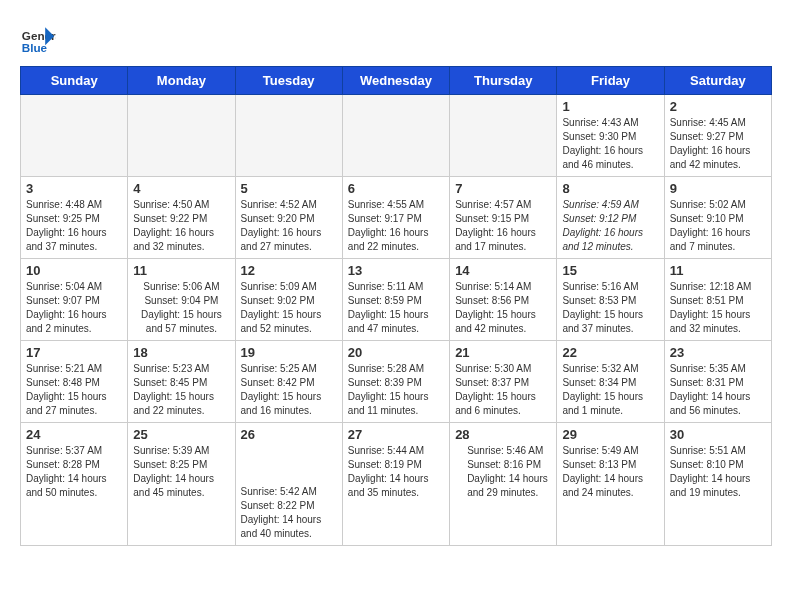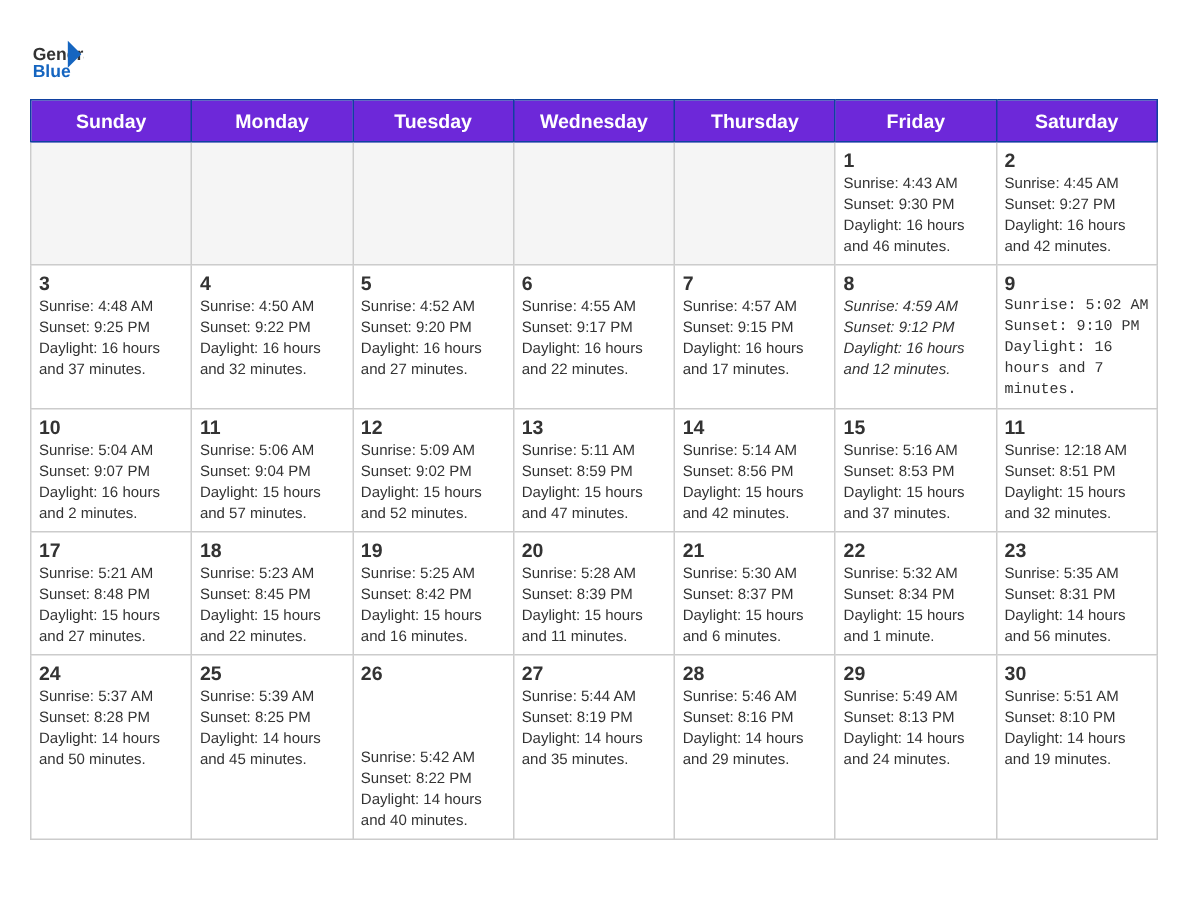--- a/index.html
+++ b/index.html
@@ -36,21 +36,21 @@
     .location {
       font-size: 16px;
       color: #555;
     }
     .calendar-table {
       width: 100%;
       border-collapse: collapse;
       border: 1px solid #ccc;
     }
     .calendar-table th {
-      background-color: #6d28d9;
+      background-color: #1d4ed8;
       color: #fff;
       text-align: center;
       padding: 6px 4px;
       font-size: 13px;
       border: 1px solid #1040a0;
     }
     .calendar-table td {
       border: 1px solid #ccc;
       vertical-align: top;
       padding: 4px 5px;
@@ -155,35 +155,35 @@
 Daylight: 16 hours and 17 minutes.</div>
         </td>
         <td>
           <span class="day-number">8</span>
           <div class="day-info" style="white-space: pre-line; font-style: italic;">Sunrise: 4:59 AM
 Sunset: 9:12 PM
 Daylight: 16 hours and 12 minutes.</div>
         </td>
         <td>
           <span class="day-number">9</span>
-          <div class="day-info" style="white-space: pre-line; font-family: Liberation Mono, monospace;">Sunrise: 5:02 AM
+          <div class="day-info" style="white-space: pre-line;">Sunrise: 5:02 AM
 Sunset: 9:10 PM
 Daylight: 16 hours and 7 minutes.</div>
         </td>
       </tr>
       <tr>
         <td>
           <span class="day-number">10</span>
           <div class="day-info" style="white-space: pre-line;">Sunrise: 5:04 AM
 Sunset: 9:07 PM
 Daylight: 16 hours and 2 minutes.</div>
         </td>
         <td>
           <span class="day-number">11</span>
-          <div class="day-info" style="white-space: pre-line;">Sunrise: 5:06 AM
+          <div class="day-info" style="white-space: pre-line; text-align: center;">Sunrise: 5:06 AM
 Sunset: 9:04 PM
 Daylight: 15 hours and 57 minutes.</div>
         </td>
         <td>
           <span class="day-number">12</span>
           <div class="day-info" style="white-space: pre-line;">Sunrise: 5:09 AM
 Sunset: 9:02 PM
 Daylight: 15 hours and 52 minutes.</div>
         </td>
         <td>
@@ -275,21 +275,21 @@
 Daylight: 14 hours and 40 minutes.</div>
         </td>
         <td>
           <span class="day-number">27</span>
           <div class="day-info" style="white-space: pre-line;">Sunrise: 5:44 AM
 Sunset: 8:19 PM
 Daylight: 14 hours and 35 minutes.</div>
         </td>
         <td>
           <span class="day-number">28</span>
-          <div class="day-info" style="white-space: pre-line;">Sunrise: 5:46 AM
+          <div class="day-info" style="white-space: pre-line; margin-left: 12px;">Sunrise: 5:46 AM
 Sunset: 8:16 PM
 Daylight: 14 hours and 29 minutes.</div>
         </td>
         <td>
           <span class="day-number">29</span>
           <div class="day-info" style="white-space: pre-line;">Sunrise: 5:49 AM
 Sunset: 8:13 PM
 Daylight: 14 hours and 24 minutes.</div>
         </td>
         <td>

